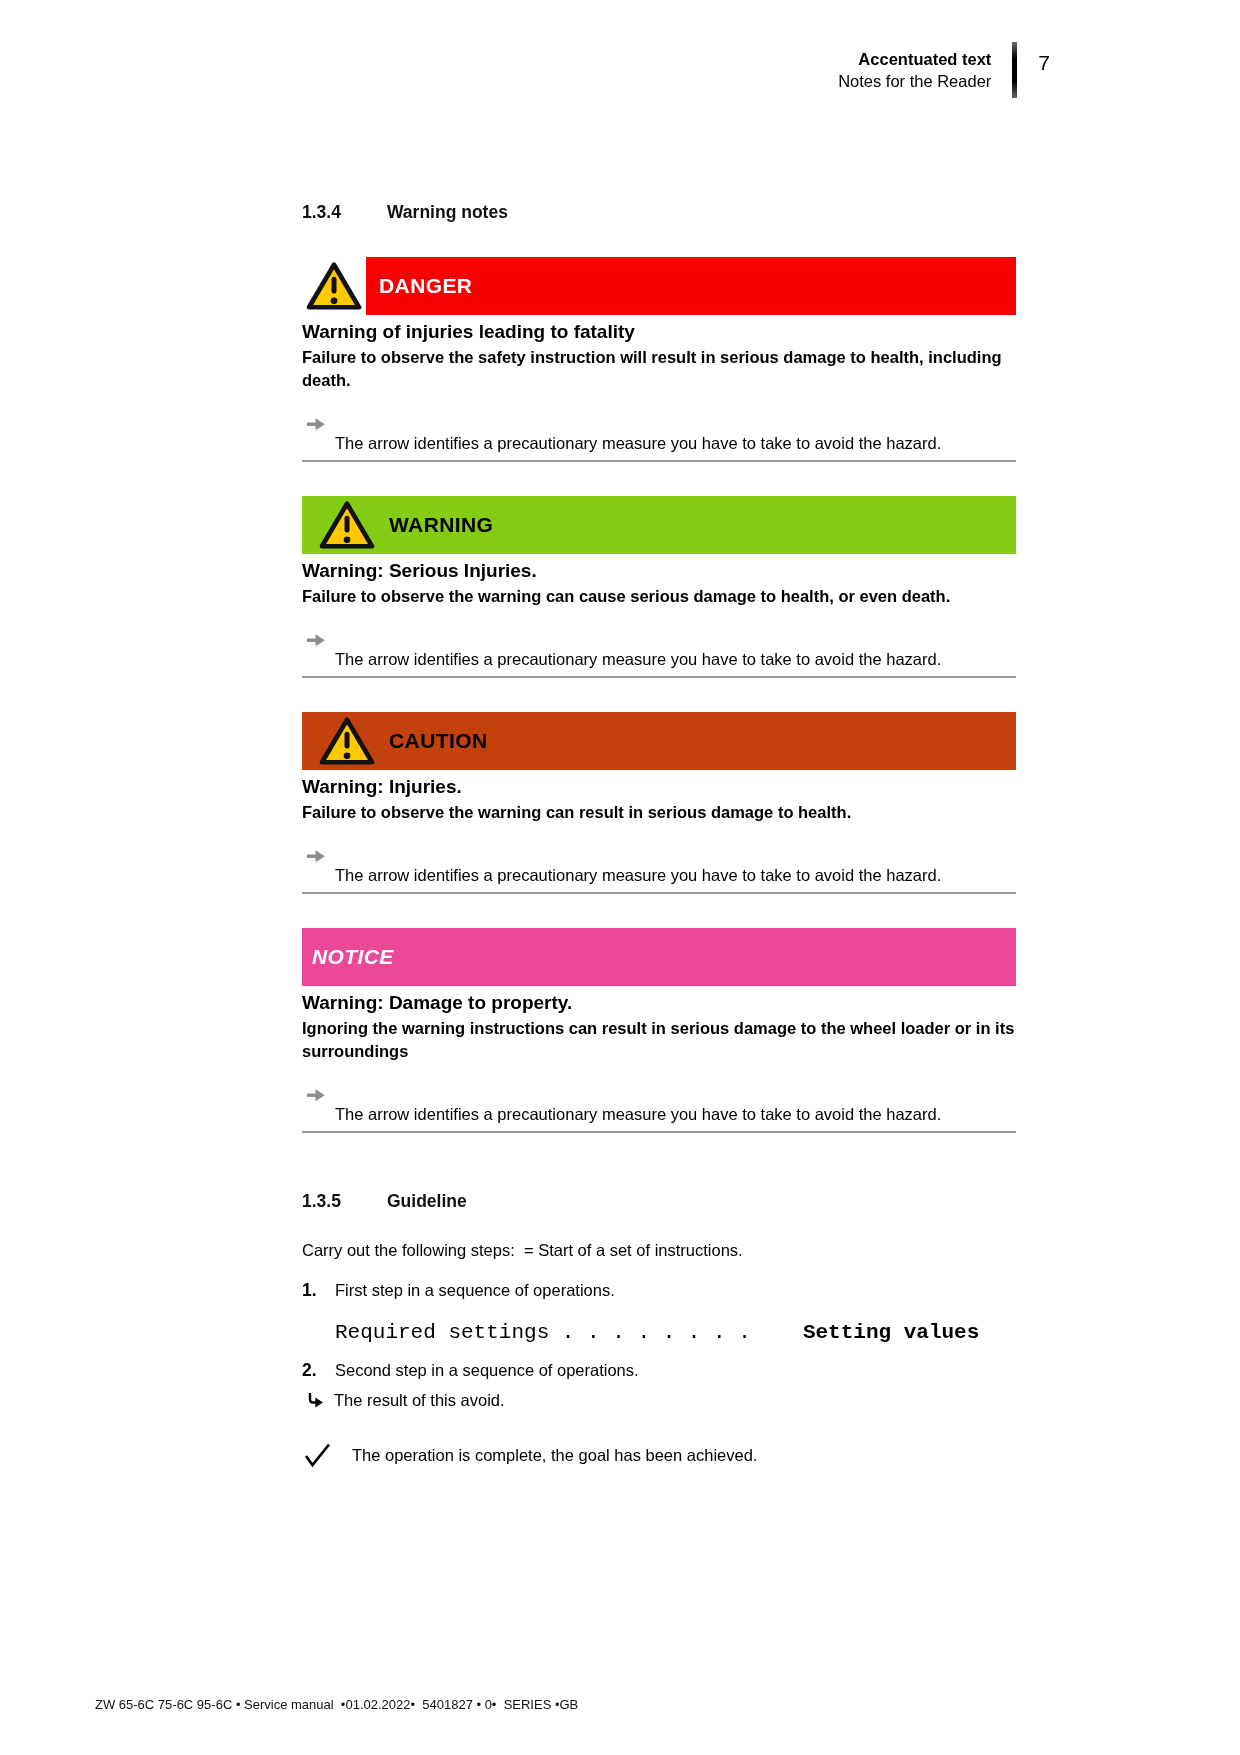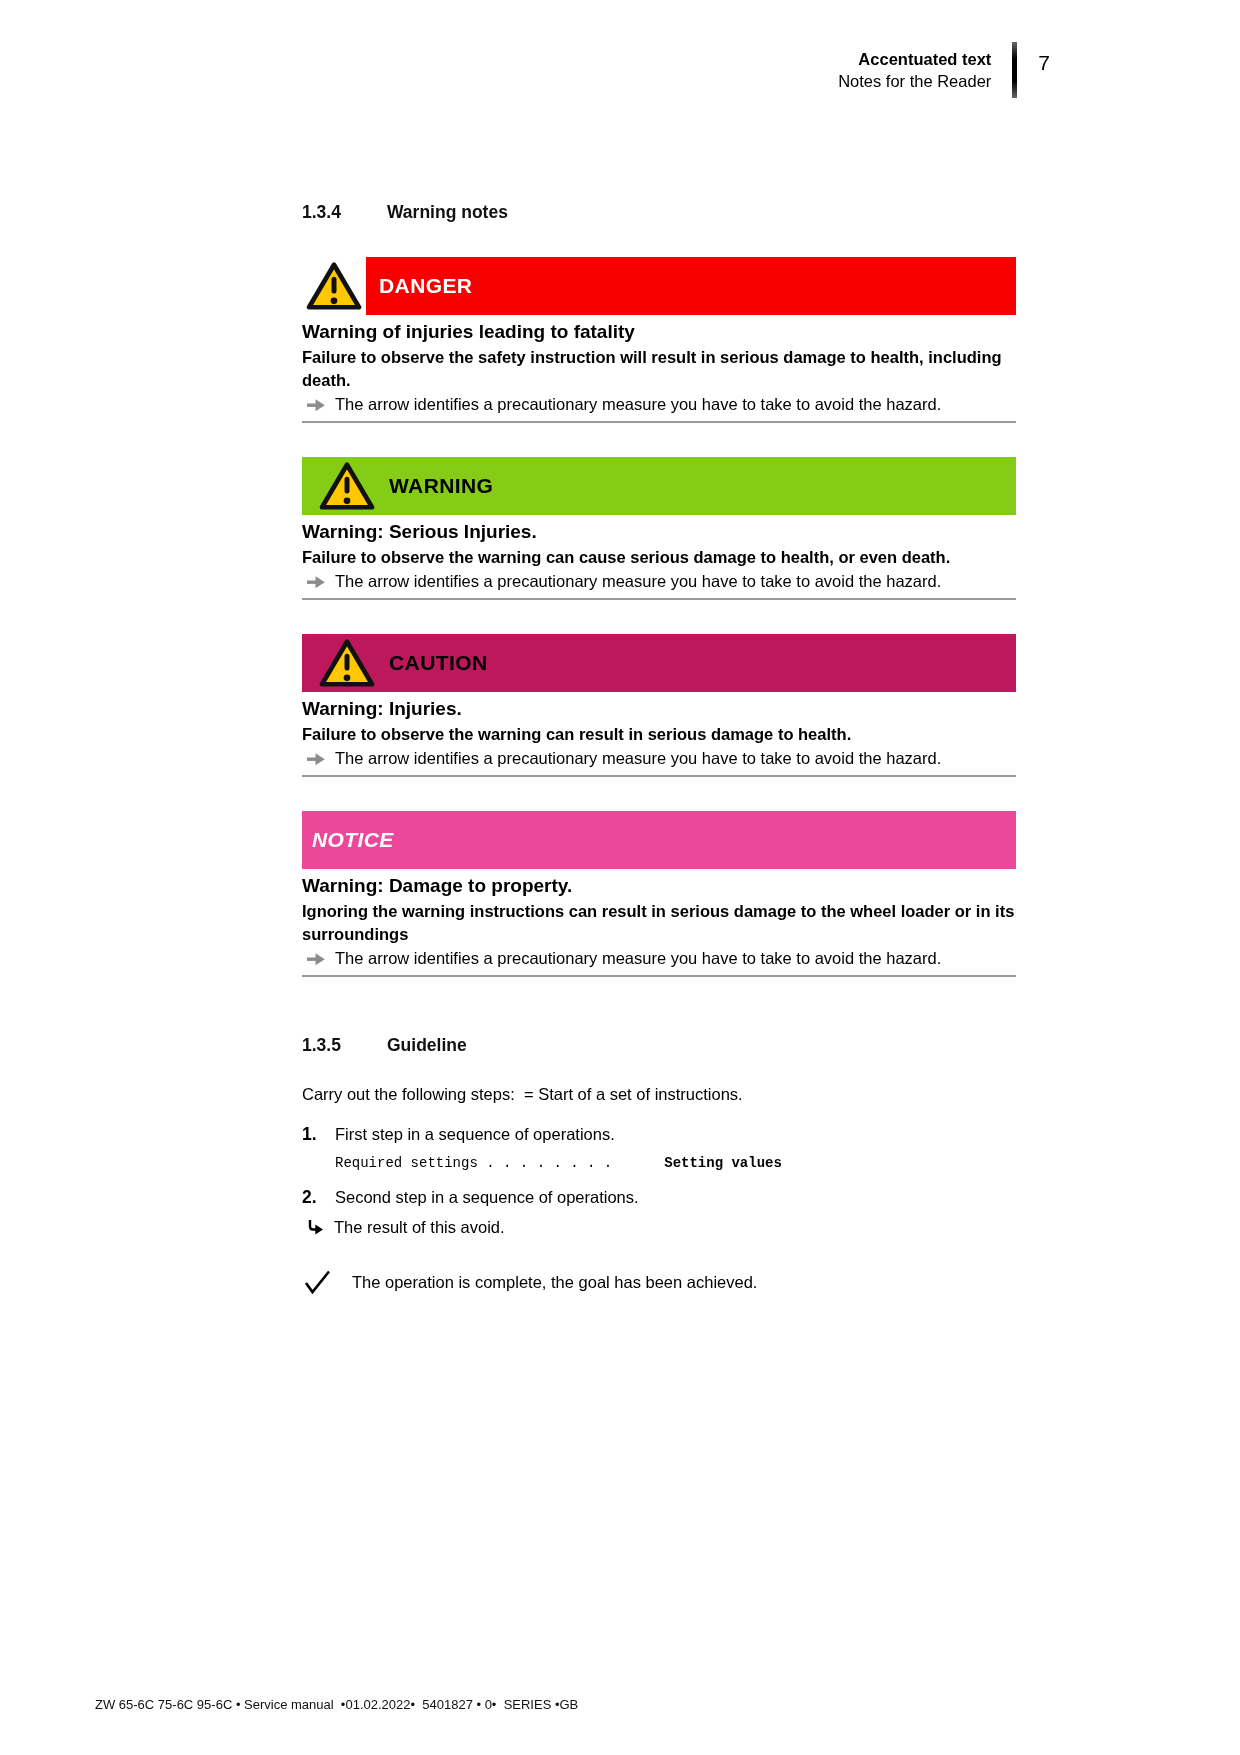--- a/index.html
+++ b/index.html
@@ -29,31 +29,31 @@
   .icon-patch { height:58px; width:64px; display:flex; align-items:center;
     justify-content:center; flex:none; }
   .patch-white { background:#ffffff; }
   .patch-plain { background:transparent; margin-left:16px; width:58px; }
   .banner-label { font-size:21px; font-weight:bold; margin-left:13px; letter-spacing:0.4px; }
   .label-italic { font-style:italic; margin-left:10px; }
   .warn-heading { margin:4px 0 0; font-size:19px; font-weight:bold; line-height:25px; }
   .warn-body { margin:2px 0 0; font-size:16.5px; line-height:23px;font-weight:bold; }
   .arrow-line { margin-top:1px; display:flex; align-items:center; gap:9px; padding-left:4px; }
   .arrow-icon { display:flex; align-items:center; flex:none; }
-  .arrow-text { font-size:16.5px; line-height:23px; }
+  .arrow-text { font-size:16.5px; line-height:23px;margin-top:39px; }
   .divider { margin-top:5px; height:2px; background:#9a9a9a; }
 
   
   .gl-heading { margin-top:58px; }
   .gl-intro { margin-top:27px; font-size:16.5px; line-height:23px; white-space:pre-wrap; }
   .gl-step { margin-top:15px; display:flex; align-items:baseline; }
   .gl-step-number { font-weight:bold; font-size:17.5px; width:33px; flex:none; }
   .gl-step-text { font-size:16.5px; line-height:23px; }
-  .gl-settings { margin-top:9px; margin-left:33px; font-family:"Liberation Mono", monospace;
-    font-size:14px; white-space:pre; display:flex; align-items:flex-start; }
+  .gl-settings { margin-top:19px; margin-left:33px; font-family:"Liberation Mono", monospace;
+    font-size:21px; white-space:pre; display:flex; align-items:flex-start; }
   .gl-settings-right { font-weight:bold; margin-left:52px; }
   .gl-result { margin-top:7px; display:flex; align-items:center; gap:10px; padding-left:5px; }
   .gl-result-text { font-size:16.5px; line-height:23px; }
   .gl-complete { margin-top:31px; display:flex; align-items:center; gap:21px; padding-left:2px; }
   .gl-complete-text { font-size:16.5px; line-height:23px; }
   .glyph-icon { display:flex; align-items:center; flex:none; }
 
   
   .footer { position:absolute; left:95px; top:1697px; font-size:13px; color:#111;
     white-space:pre-wrap; }
@@ -122,21 +122,21 @@
             <path d="M1 7.2 H11" stroke="#8C8C8C" stroke-width="3.4" fill="none"></path>
             <path d="M9.5 1.2 L18.8 7.2 L9.5 13.2 Z" fill="#8C8C8C"></path>
           </svg>
         </span>
         <span class="arrow-text">The arrow identifies a precautionary measure you have to take to avoid the hazard.</span>
       </div>
       <div class="divider"></div>
     </section>
 
     <section class="warn-block">
-      <div class="banner" style="background-color: #be185d;">
+      <div class="banner" style="background-color: #c2410c;">
         <span class="icon-patch patch-plain">
           <svg width="56" height="50" viewBox="0 0 60 54">
             <path d="M30 4 L57 50 L3 50 Z" fill="#FFC800" stroke="#111" stroke-width="5" stroke-linejoin="round"></path>
             <rect x="27.3" y="17" width="5.4" height="18" rx="2.7" fill="#111"></rect>
             <circle cx="30" cy="43" r="3.6" fill="#111"></circle>
           </svg>
         </span>
         <span class="banner-label" style="color: rgb(0, 0, 0);">CAUTION</span>
       </div>
       <h3 class="warn-heading">Warning: Injuries.</h3>

